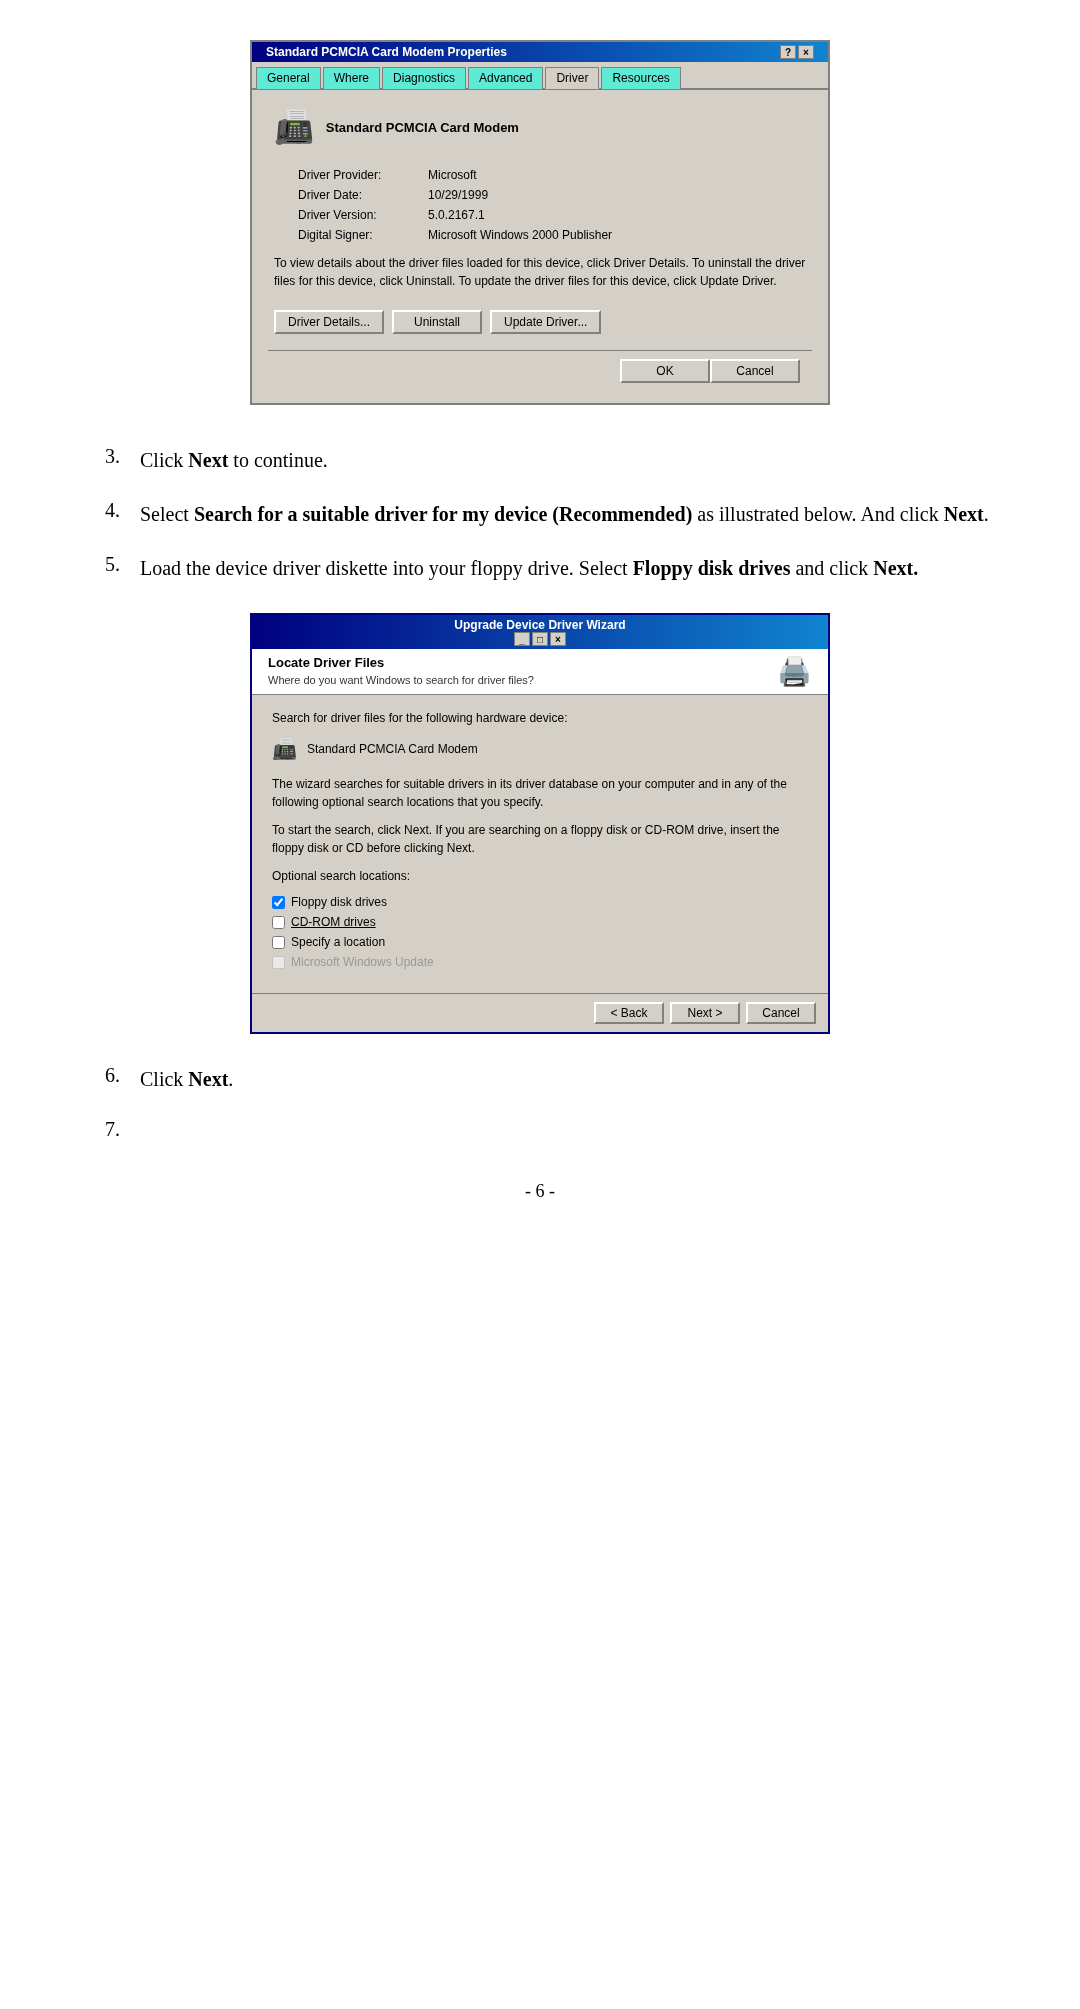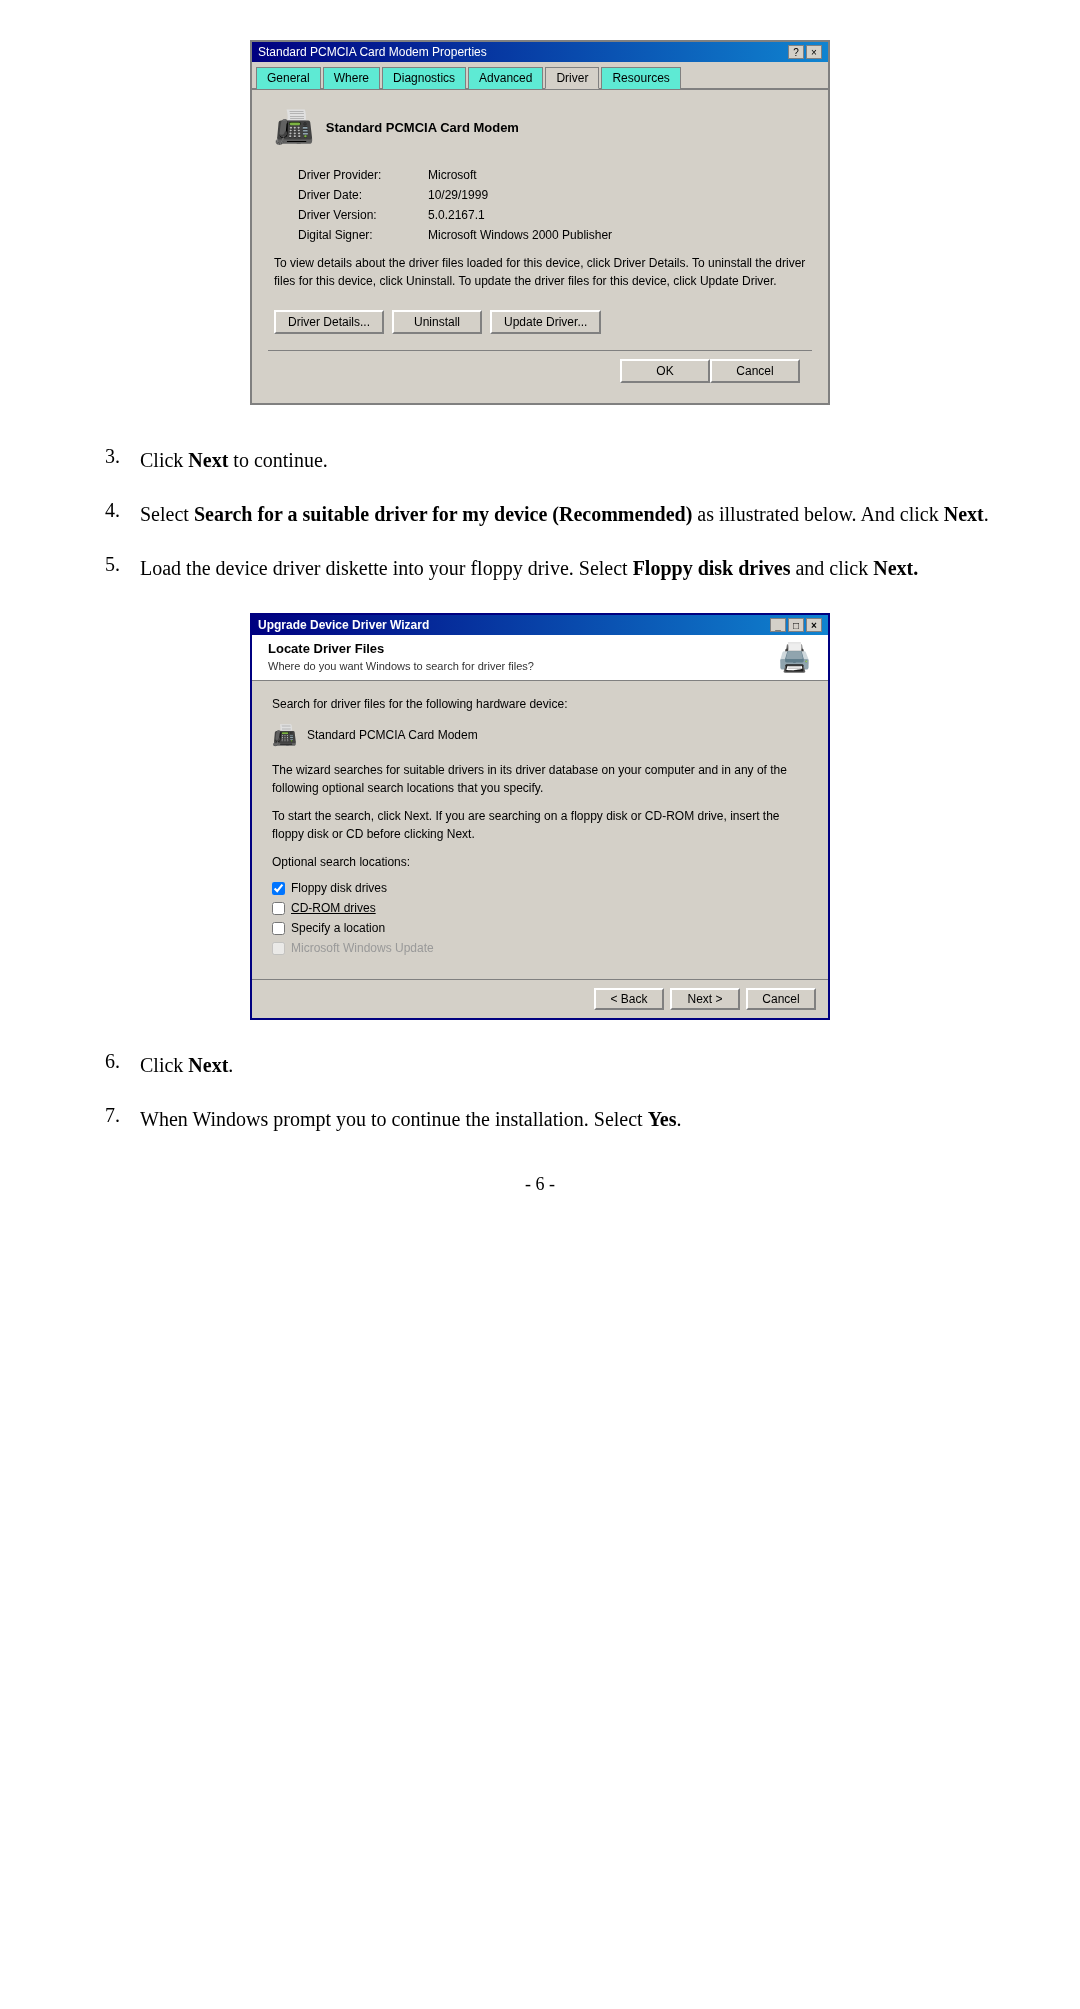--- a/index.html
+++ b/index.html
@@ -21,26 +21,26 @@
       margin: 0 auto 40px auto;
       width: 580px;
       box-shadow: 2px 2px 0 #ffffff inset, -2px -2px 0 #808080 inset;
       font-family: "Arial", sans-serif;
       font-size: 12px;
     }
 
     .win-titlebar {
       background: linear-gradient(to right, #000080, #1084d0);
       color: #ffffff;
-      padding: 3px 6px;
+      padding: 3px 14px;
       display: flex;
       justify-content: space-between;
       align-items: center;
       font-size: 12px;
-      font-weight: normal;
+      font-weight: bold;
     }
 
     .win-titlebar-controls {
       display: flex;
       gap: 2px;
     }
 
     .win-titlebar-btn {
       background: #d4d0c8;
       border: 1px solid #808080;
@@ -199,20 +199,21 @@
 
     .wizard-titlebar {
       background: linear-gradient(to right, #000080, #1084d0);
       color: #ffffff;
       padding: 3px 6px;
       display: flex;
       justify-content: space-between;
       align-items: center;
       font-size: 12px;
       font-weight: bold;
+      flex-direction: column;
     }
 
     .wizard-header-section {
       background: #ffffff;
       padding: 6px 16px;
       border-bottom: 1px solid #808080;
       display: flex;
       justify-content: space-between;
       align-items: flex-start;
     }
@@ -450,19 +451,16 @@
 <div class="instructions">
   <div class="instruction-item">
     <span class="instruction-num">6.</span>
     <span class="instruction-text">
       Click <b>Next</b>.
     </span>
   </div>
 
   <div class="instruction-item">
     <span class="instruction-num">7.</span>
-    <span class="instruction-text">
-      When Windows prompt you to continue the installation.  Select <b>Yes</b>.
-    </span>
   </div>
 </div>
 
 <div class="page-number">- 6 -</div>
 
 </body></html>

